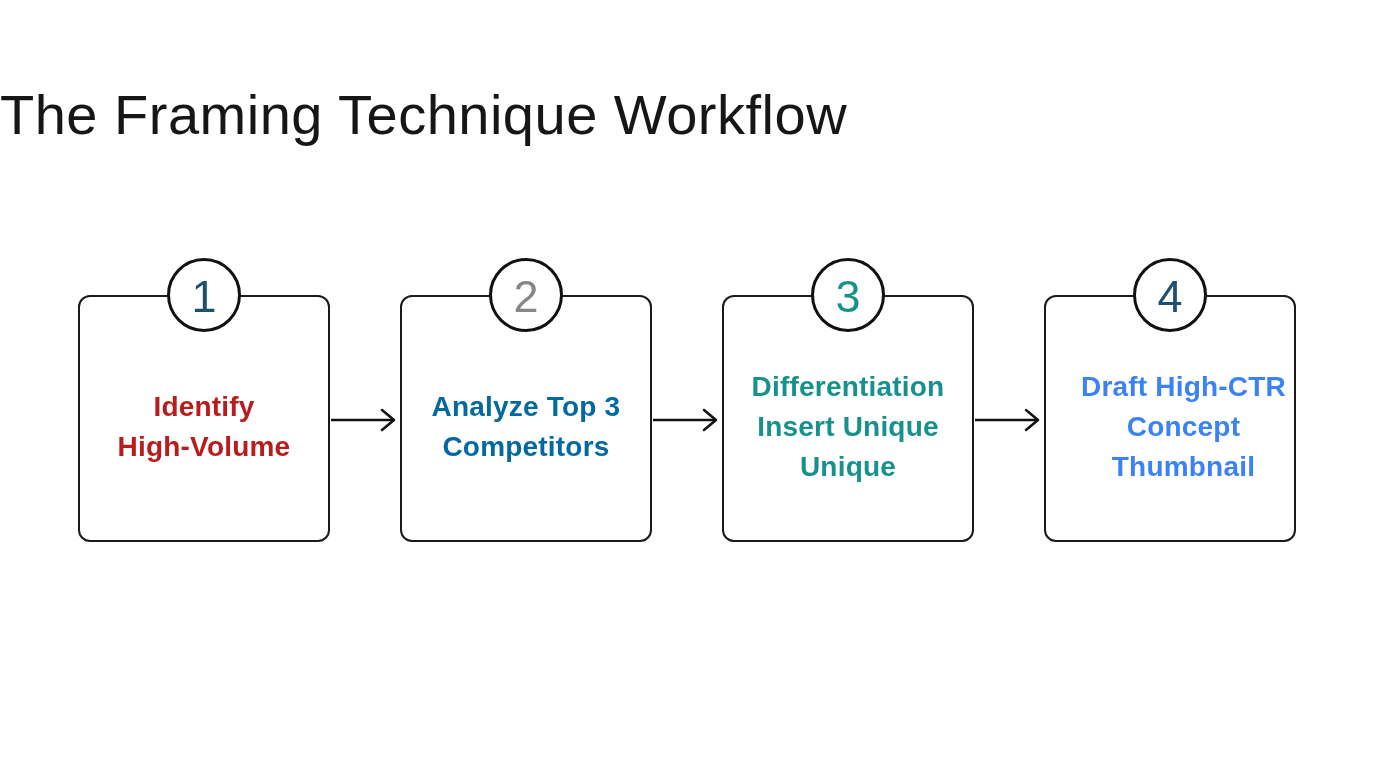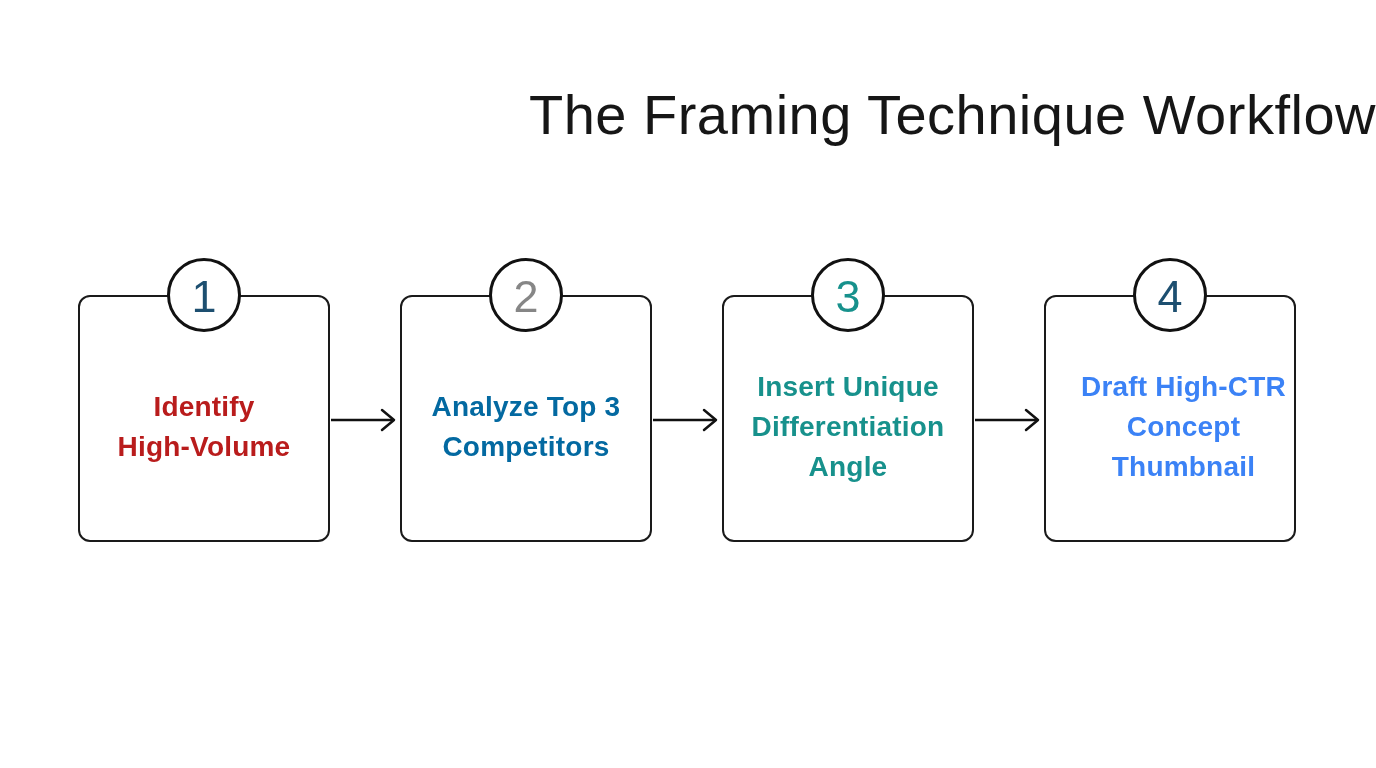--- a/index.html
+++ b/index.html
@@ -13,21 +13,21 @@
     width: 1376px;
     height: 768px;
     background: #ffffff;
     overflow: hidden;
   }
   .title {
     position: absolute;
     top: 82px;
     left: 0;
     width: 1376px;
-    text-align: right;
+    text-align: left;
     font-size: 56px;
     font-weight: 400;
     letter-spacing: 0.5px;
     color: #161616;
     white-space: nowrap;
   }
   .step {
     position: absolute;
     top: 295px;
     width: 252px;
@@ -123,23 +123,23 @@
   <svg class="arrow arrow-2" viewBox="0 0 70 30" xmlns="http://www.w3.org/2000/svg">
     <line x1="1" y1="15" x2="63" y2="15" stroke="#111111" stroke-width="2.5"></line>
     <polyline points="52,5 64,15 52,25" fill="none" stroke="#111111" stroke-width="2.5" stroke-linecap="round" stroke-linejoin="round"></polyline>
   </svg>
 
   <div class="step step-3">
     <div class="badge">
       <span style="color: rgb(23, 145, 140);">3</span>
     </div>
     <div class="label" style="color: rgb(23, 145, 140);">
+      <span>Differentiation</span>
       <span>Insert Unique</span>
-      <span>Differentiation</span>
-      <span>Angle</span>
+      <span>Unique</span>
     </div>
   </div>
 
   <svg class="arrow arrow-3" viewBox="0 0 70 30" xmlns="http://www.w3.org/2000/svg">
     <line x1="1" y1="15" x2="63" y2="15" stroke="#111111" stroke-width="2.5"></line>
     <polyline points="52,5 64,15 52,25" fill="none" stroke="#111111" stroke-width="2.5" stroke-linecap="round" stroke-linejoin="round"></polyline>
   </svg>
 
   <div class="step step-4">
     <div class="badge">

